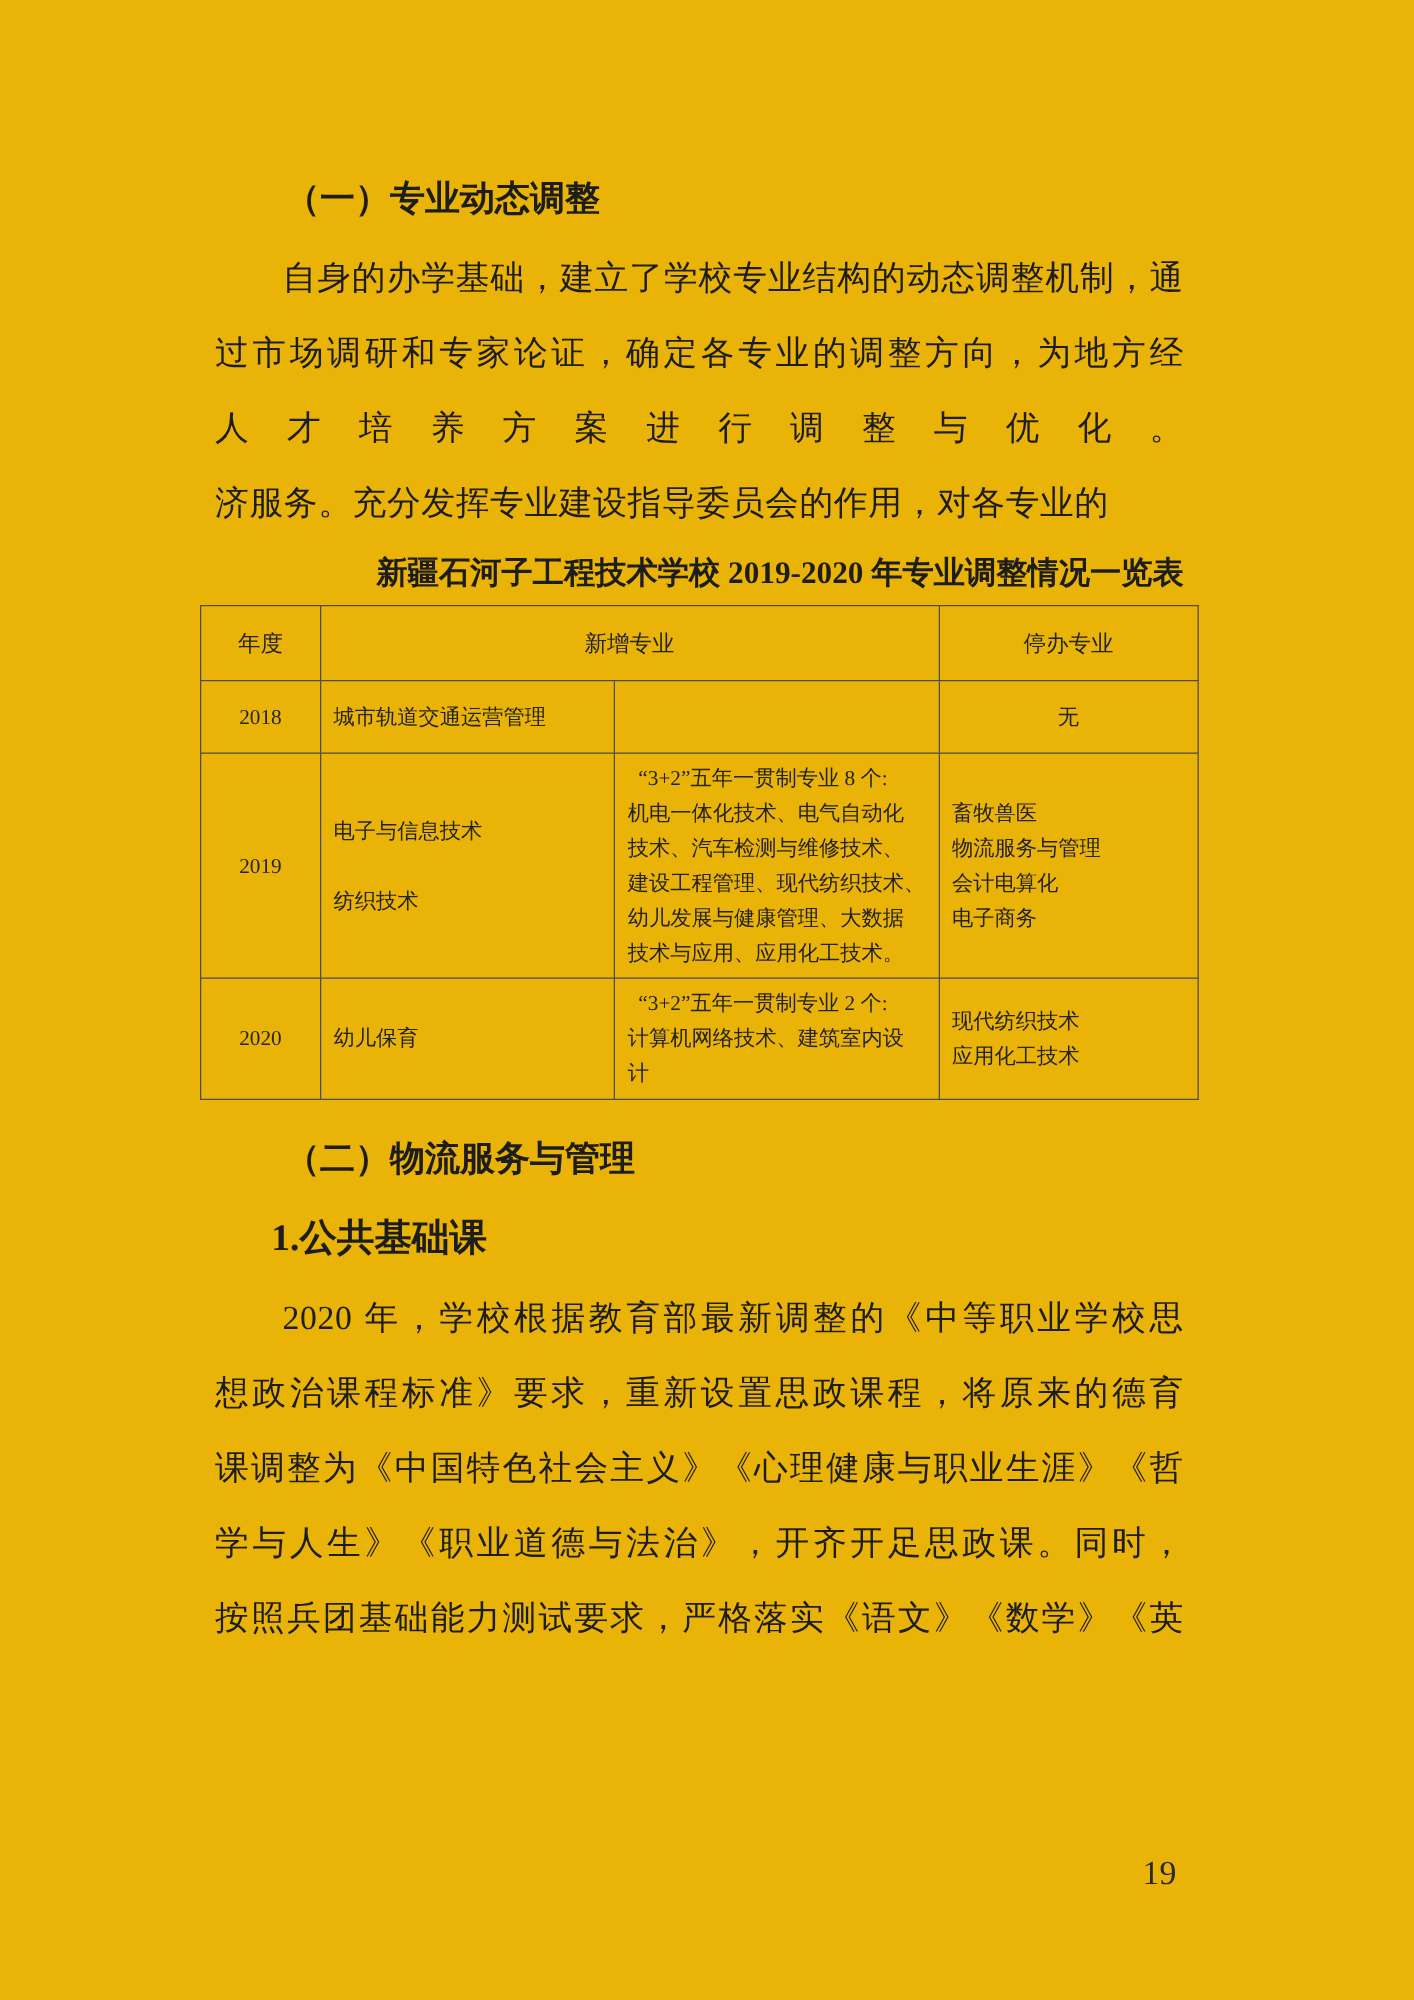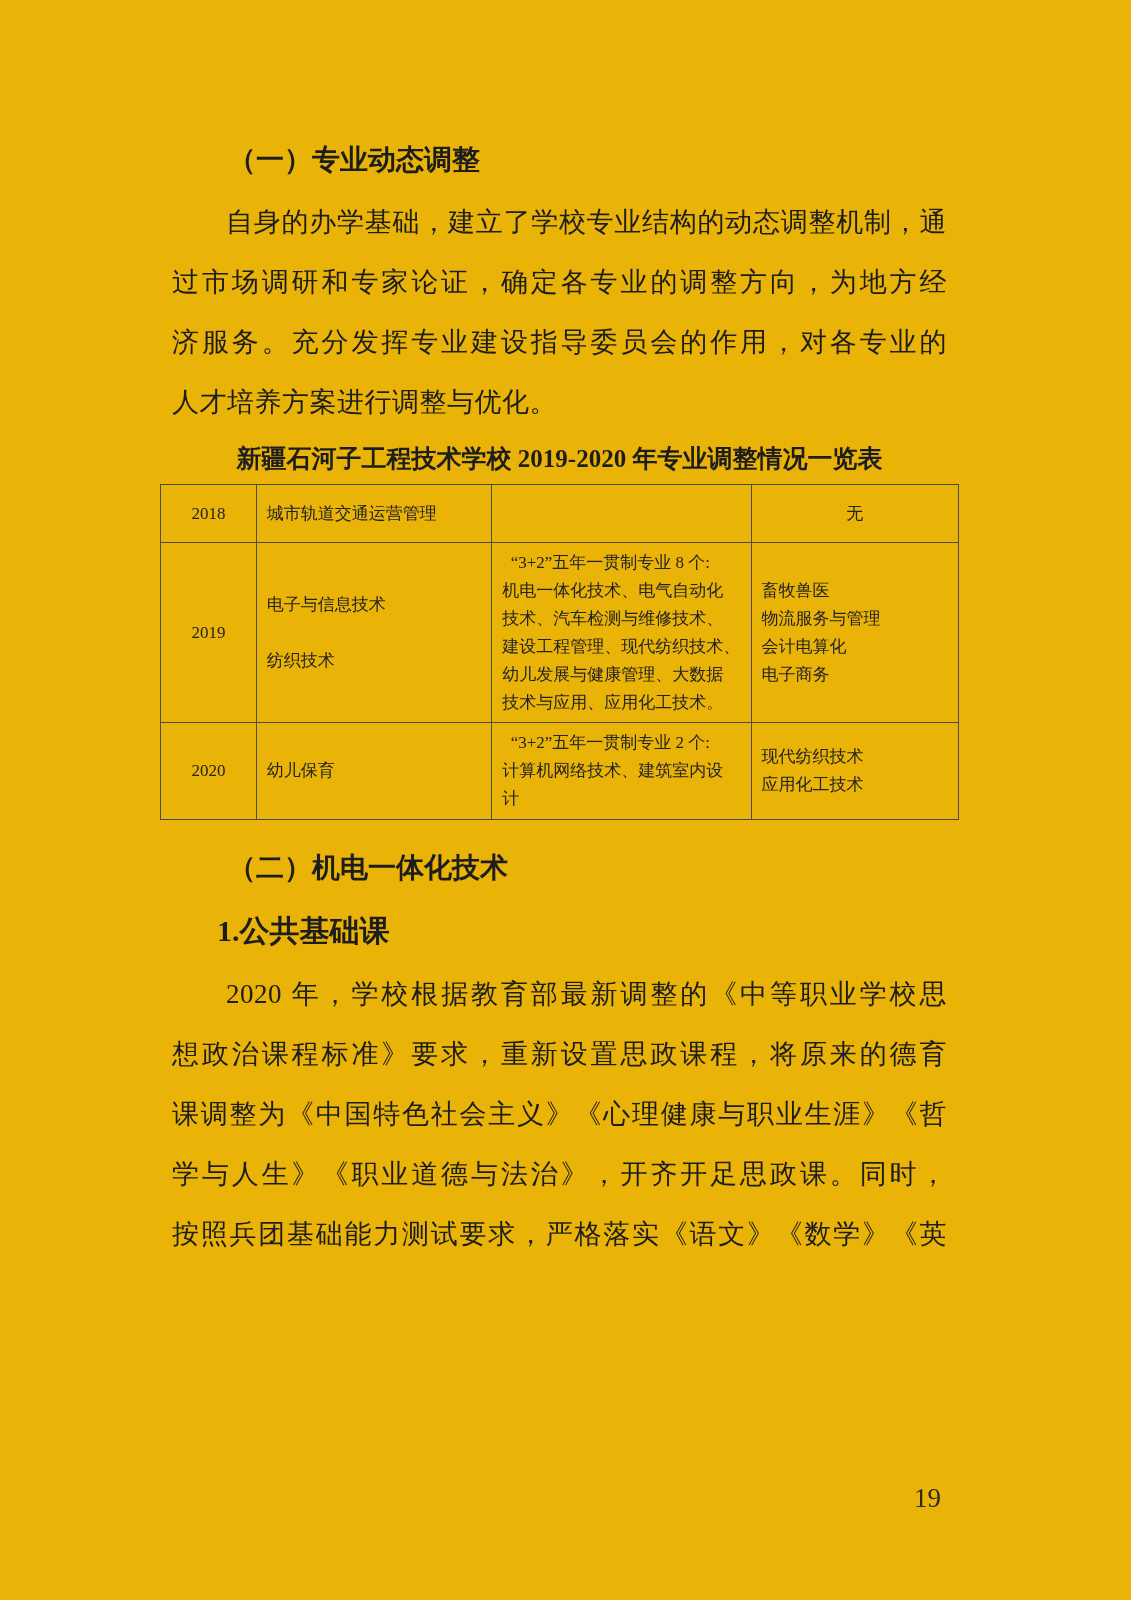--- a/index.html
+++ b/index.html
@@ -49,21 +49,21 @@
     text-indent: 2em;
   }
   .para.ends > .para-line:last-child {
     text-align-last: left;
   }
   .table-title {
     margin-top: 10px;
     font-size: 25px;
     font-weight: bold;
     line-height: 34px;
-    text-align: center;
+    text-align: right;
   }
   table.adjust-table {
     border-collapse: collapse;
     table-layout: fixed;
     width: 799px;
     margin-left: -12px;
     margin-top: 8px;
   }
   .adjust-table th,
   .adjust-table td {
@@ -109,34 +109,39 @@
 </head>
 <body>
 
 <div class="page">
 
   <h2 class="sec-heading">（一）专业动态调整</h2>
 
   <div class="para ends">
       <div class="para-line">自身的办学基础，建立了学校专业结构的动态调整机制，通</div>
       <div class="para-line">过市场调研和专家论证，确定各专业的调整方向，为地方经</div>
+      <div class="para-line">人才培养方案进行调整与优化。</div>
       <div class="para-line">济服务。充分发挥专业建设指导委员会的作用，对各专业的</div>
-      <div class="para-line">人才培养方案进行调整与优化。</div>
     </div>
 
   <div class="table-title">新疆石河子工程技术学校 2019-2020 年专业调整情况一览表</div>
 
   <table class="adjust-table">
     <colgroup>
       <col style="width:12%">
       <col style="width:29.5%">
       <col style="width:32.5%">
       <col style="width:26%">
     </colgroup>
     <tbody>
+        <tr class="row-header">
+      <th>年度</th>
+      <th colspan="2">新增专业</th>
+      <th>停办专业</th>
+    </tr>
     <tr class="row-2018">
       <td class="cell-year">2018</td>
       <td>城市轨道交通运营管理</td>
       <td></td>
       <td class="cell-center">无</td>
     </tr>
     <tr class="row-2019">
       <td class="cell-year">2019</td>
       <td class="multiline">电子与信息技术
 
@@ -157,21 +162,21 @@
       <td>幼儿保育</td>
       <td class="multiline indent-first">“3+2”五年一贯制专业 2 个:
 计算机网络技术、建筑室内设
 计</td>
       <td class="multiline">现代纺织技术
 应用化工技术</td>
     </tr>
   </tbody>
     </table>
 
-  <h2 class="sec-heading second">（二）机电一体化技术</h2>
+  <h2 class="sec-heading second">（二）物流服务与管理</h2>
 
   <h3 class="sub-heading">1.公共基础课</h3>
 
   <div class="para">
       <div class="para-line">2020 年，学校根据教育部最新调整的《中等职业学校思</div>
       <div class="para-line">想政治课程标准》要求，重新设置思政课程，将原来的德育</div>
       <div class="para-line">课调整为《中国特色社会主义》《心理健康与职业生涯》《哲</div>
       <div class="para-line">学与人生》《职业道德与法治》，开齐开足思政课。同时，</div>
       <div class="para-line">按照兵团基础能力测试要求，严格落实《语文》《数学》《英</div>
     </div>

